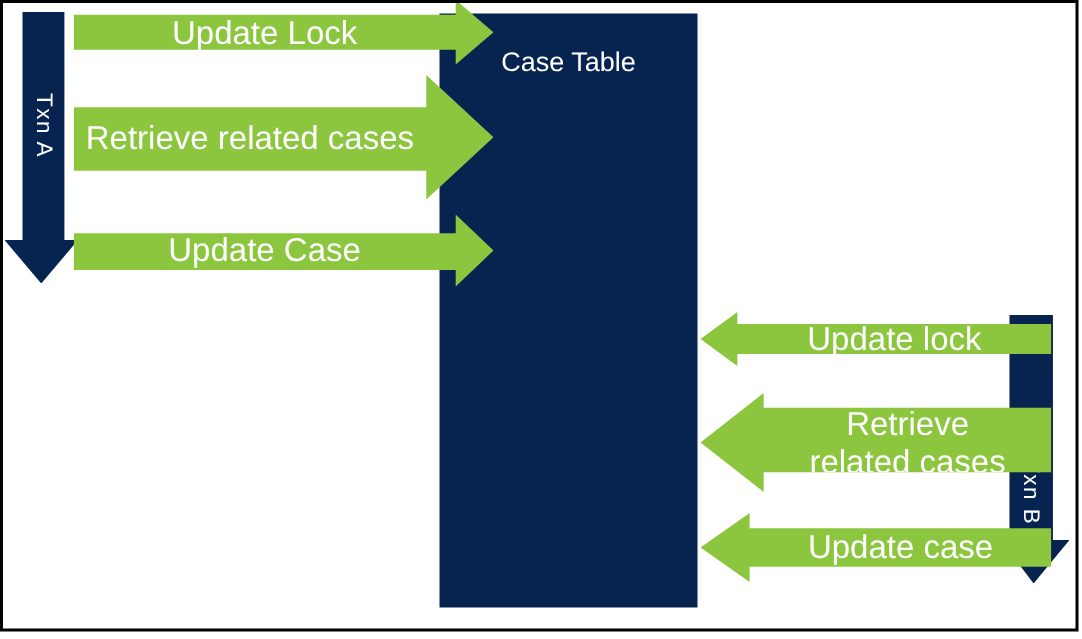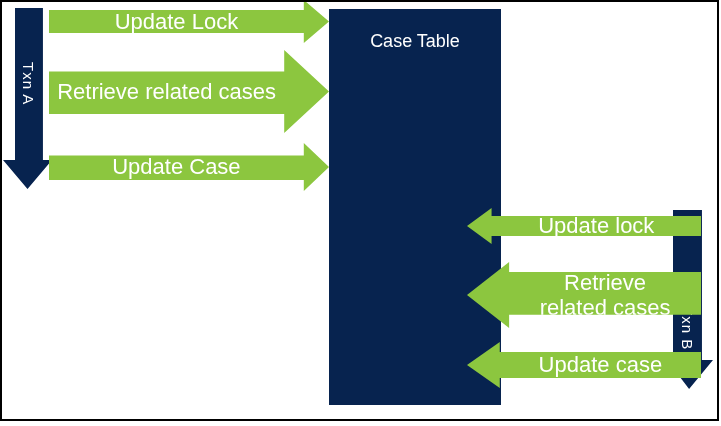--- a/index.html
+++ b/index.html
@@ -33,21 +33,20 @@
     width: 172px; height: 396px;
     background: var(--navy);
     color: var(--label);
     display: flex;
     justify-content: center;
     align-items: flex-start;
     padding-top: 22px;
     box-sizing: border-box;
     font-size: 18px;
     z-index: 2;
-    margin-left: 36px;
   }
   
   .arrow {
     position: absolute;
     background: var(--green);
     color: var(--label);
     font-size: 22px;
     z-index: 3;
     padding-left: 34px;
   }

